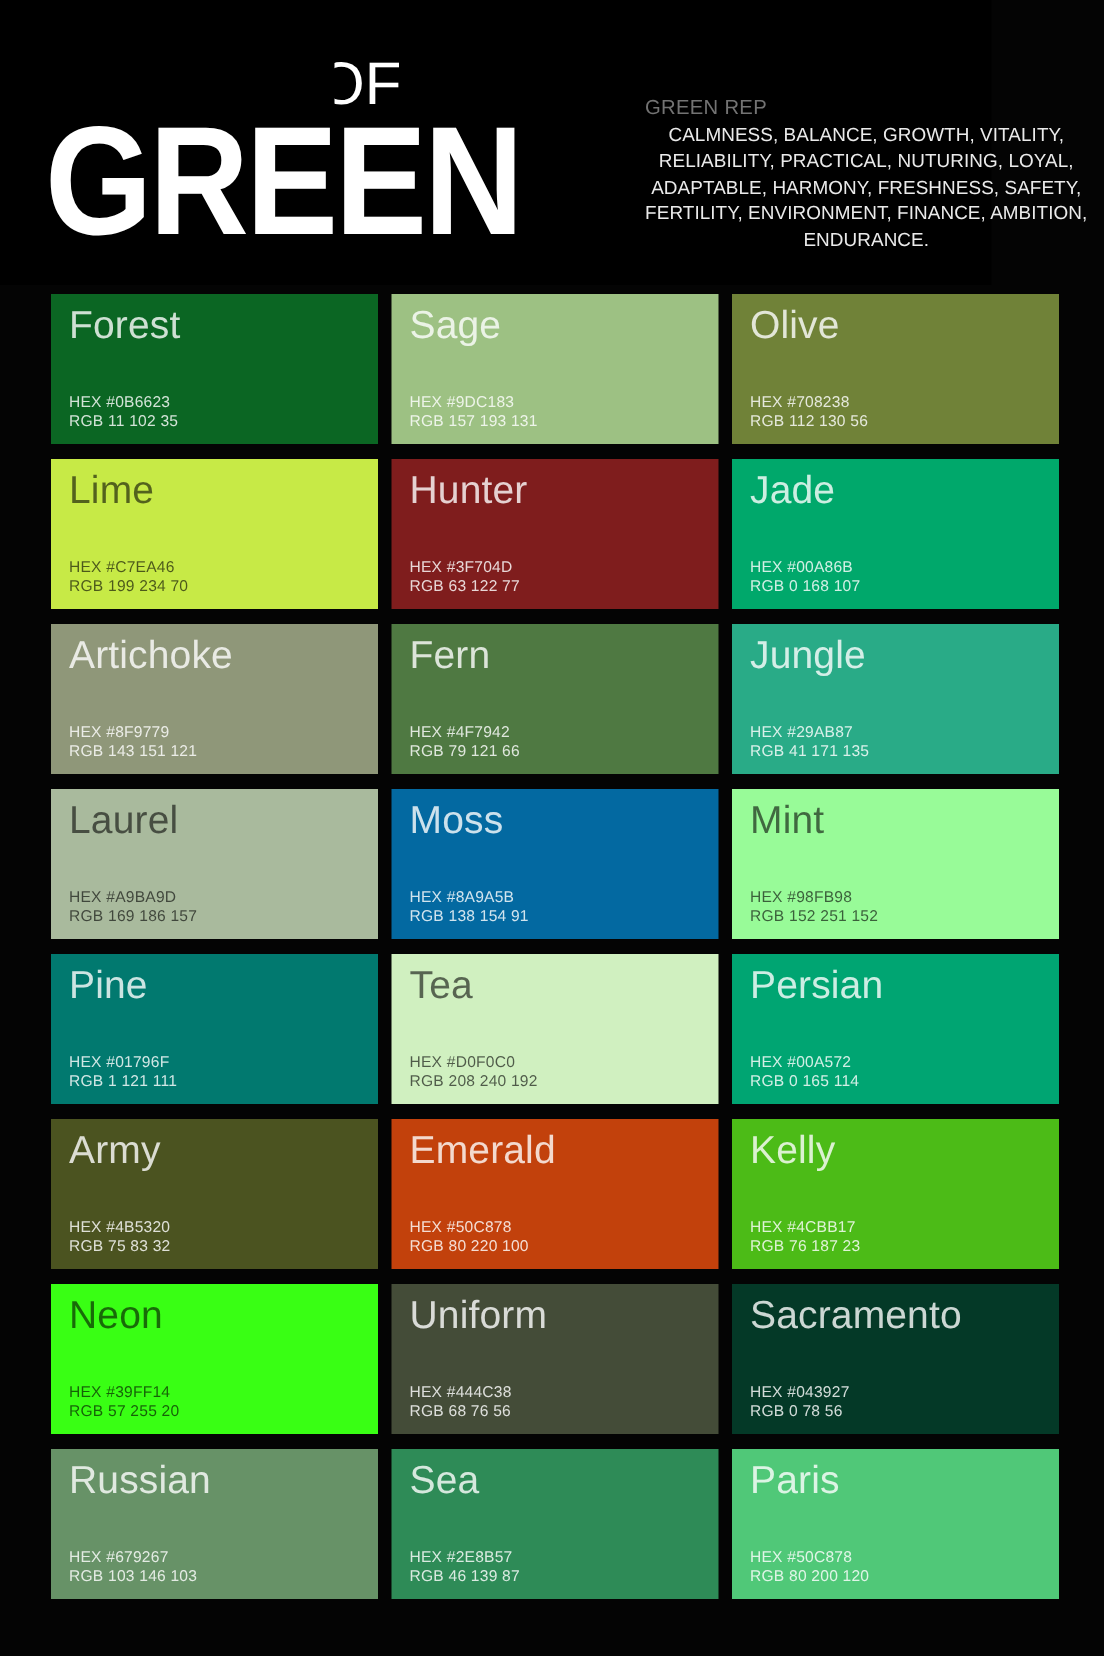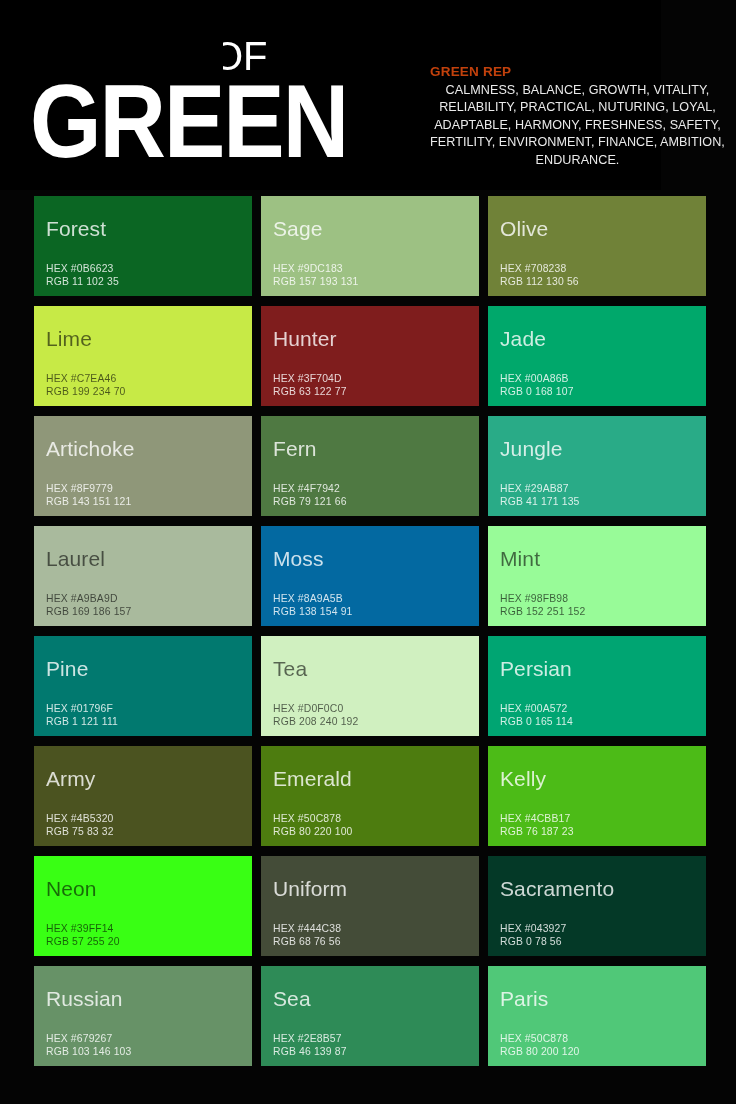--- a/index.html
+++ b/index.html
@@ -61,22 +61,22 @@
     font-family:"Liberation Sans", sans-serif;
   }
 
   .rep-block {
     position:absolute;
     left:430px; top:63px;
     width:295px;
   }
   .rep-title {
     font-size:13.5px;
-    font-weight:700;
-    color:#c2410c;
+    font-weight:400;
+    color:#737373;
     letter-spacing:0.2px;
     line-height:17px;
     margin-bottom:2px;
   }
   .rep-body {
     font-size:12.6px;
     font-weight:400;
     color:#eaeaea;
     line-height:17.4px;
     letter-spacing:0.05px;
@@ -96,22 +96,22 @@
   }
 
   .swatch {
     position:relative;
     width:218px; height:100px;
     overflow:hidden;
   }
 
   .swatch-name {
     position:absolute;
-    left:12px; top:20px;
-    font-size:21px;
+    left:12px; top:8px;
+    font-size:26px;
     font-weight:400;
     line-height:25px;
     color:rgba(255,255,255,0.80);
     letter-spacing:0.1px;
     white-space:nowrap;
     text-align:center;
   }
 
   .swatch-codes {
     position:absolute;
@@ -254,21 +254,21 @@
           <span class="line">RGB 0 165 114</span>
         </div>
       </div>
       <div class="swatch" style="background: rgb(75, 83, 32);">
         <div class="swatch-name">Army</div>
         <div class="swatch-codes">
           <span class="line">HEX #4B5320</span>
           <span class="line">RGB 75 83 32</span>
         </div>
       </div>
-      <div class="swatch" style="background: #4d7c0f;">
+      <div class="swatch" style="background: #c2410c;">
         <div class="swatch-name">Emerald</div>
         <div class="swatch-codes">
           <span class="line">HEX #50C878</span>
           <span class="line">RGB 80 220 100</span>
         </div>
       </div>
       <div class="swatch" style="background: rgb(76, 187, 23);">
         <div class="swatch-name">Kelly</div>
         <div class="swatch-codes">
           <span class="line">HEX #4CBB17</span>

